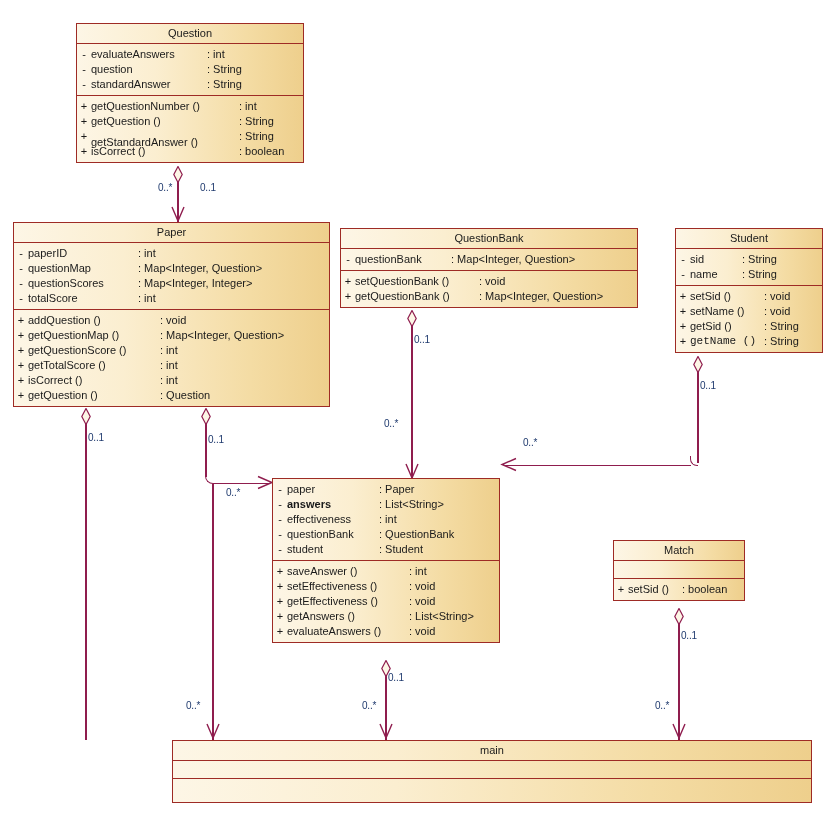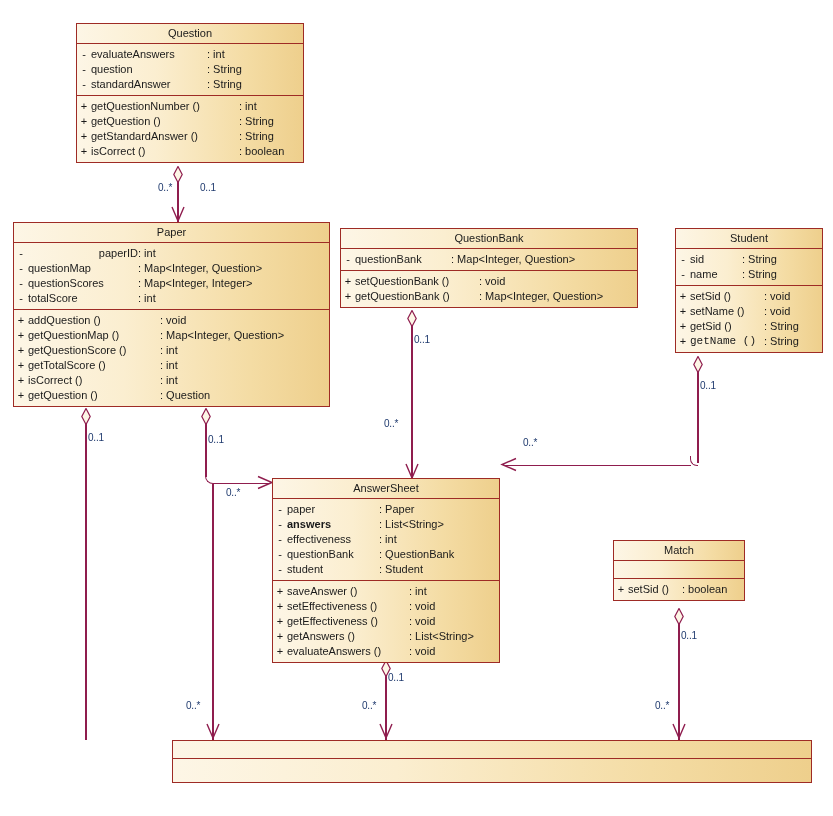--- a/index.html
+++ b/index.html
@@ -243,37 +243,37 @@
         <span class="uml-name" style="width:148px;">getQuestionNumber ()</span>
         <span class="uml-type">: int</span>
       </div>
       <div class="uml-row">
         <span class="uml-vis">+</span>
         <span class="uml-name" style="width:148px;">getQuestion ()</span>
         <span class="uml-type">: String</span>
       </div>
       <div class="uml-row">
         <span class="uml-vis">+</span>
-        <span class="uml-name" style="width:148px;">getStandardAnswer ()</span>
+        <span class="uml-name" style="width:148px;margin-top:6px;">getStandardAnswer ()</span>
         <span class="uml-type">: String</span>
       </div>
       <div class="uml-row">
         <span class="uml-vis">+</span>
         <span class="uml-name" style="width:148px;">isCorrect ()</span>
         <span class="uml-type">: boolean</span>
       </div>
     </div>
   </div>
 
   <div class="uml-class" style="left:13px; top:222px; width:317px;">
     <div class="uml-title">Paper</div>
     <div class="uml-section">
       <div class="uml-row">
         <span class="uml-vis">-</span>
-        <span class="uml-name" style="width:110px;text-align:right;">paperID</span>
+        <span class="uml-name" style="width:110px;">paperID</span>
         <span class="uml-type">: int</span>
       </div>
       <div class="uml-row">
         <span class="uml-vis">-</span>
         <span class="uml-name" style="width:110px;">questionMap</span>
         <span class="uml-type">: Map&lt;Integer, Question&gt;</span>
       </div>
       <div class="uml-row">
         <span class="uml-vis">-</span>
         <span class="uml-name" style="width:110px;">questionScores</span>
@@ -374,21 +374,20 @@
       </div>
       <div class="uml-row">
         <span class="uml-vis">+</span>
         <span class="uml-name" style="width:74px;font-family:Liberation Mono, monospace;">getName ()</span>
         <span class="uml-type">: String</span>
       </div>
     </div>
   </div>
 
   <div class="uml-class" style="left:272px; top:478px; width:228px;">
-    <div class="uml-title">AnswerSheet</div>
     <div class="uml-section">
       <div class="uml-row">
         <span class="uml-vis">-</span>
         <span class="uml-name" style="width:92px;">paper</span>
         <span class="uml-type">: Paper</span>
       </div>
       <div class="uml-row">
         <span class="uml-vis">-</span>
         <span class="uml-name" style="width:92px;font-weight:bold;">answers</span>
         <span class="uml-type">: List&lt;String&gt;</span>
@@ -444,17 +443,18 @@
     <div class="uml-section">
       <div class="uml-row">
         <span class="uml-vis">+</span>
         <span class="uml-name" style="width:54px;">setSid ()</span>
         <span class="uml-type">: boolean</span>
       </div>
     </div>
   </div>
 
   <div class="uml-class" style="left:172px; top:740px; width:640px;">
+    <div class="uml-title">main</div>
     <div class="uml-section empty-sec"></div>
     <div class="uml-section empty-sec" style="height:24px;"></div>
   </div>
 
 </div>
 
 </body></html>

